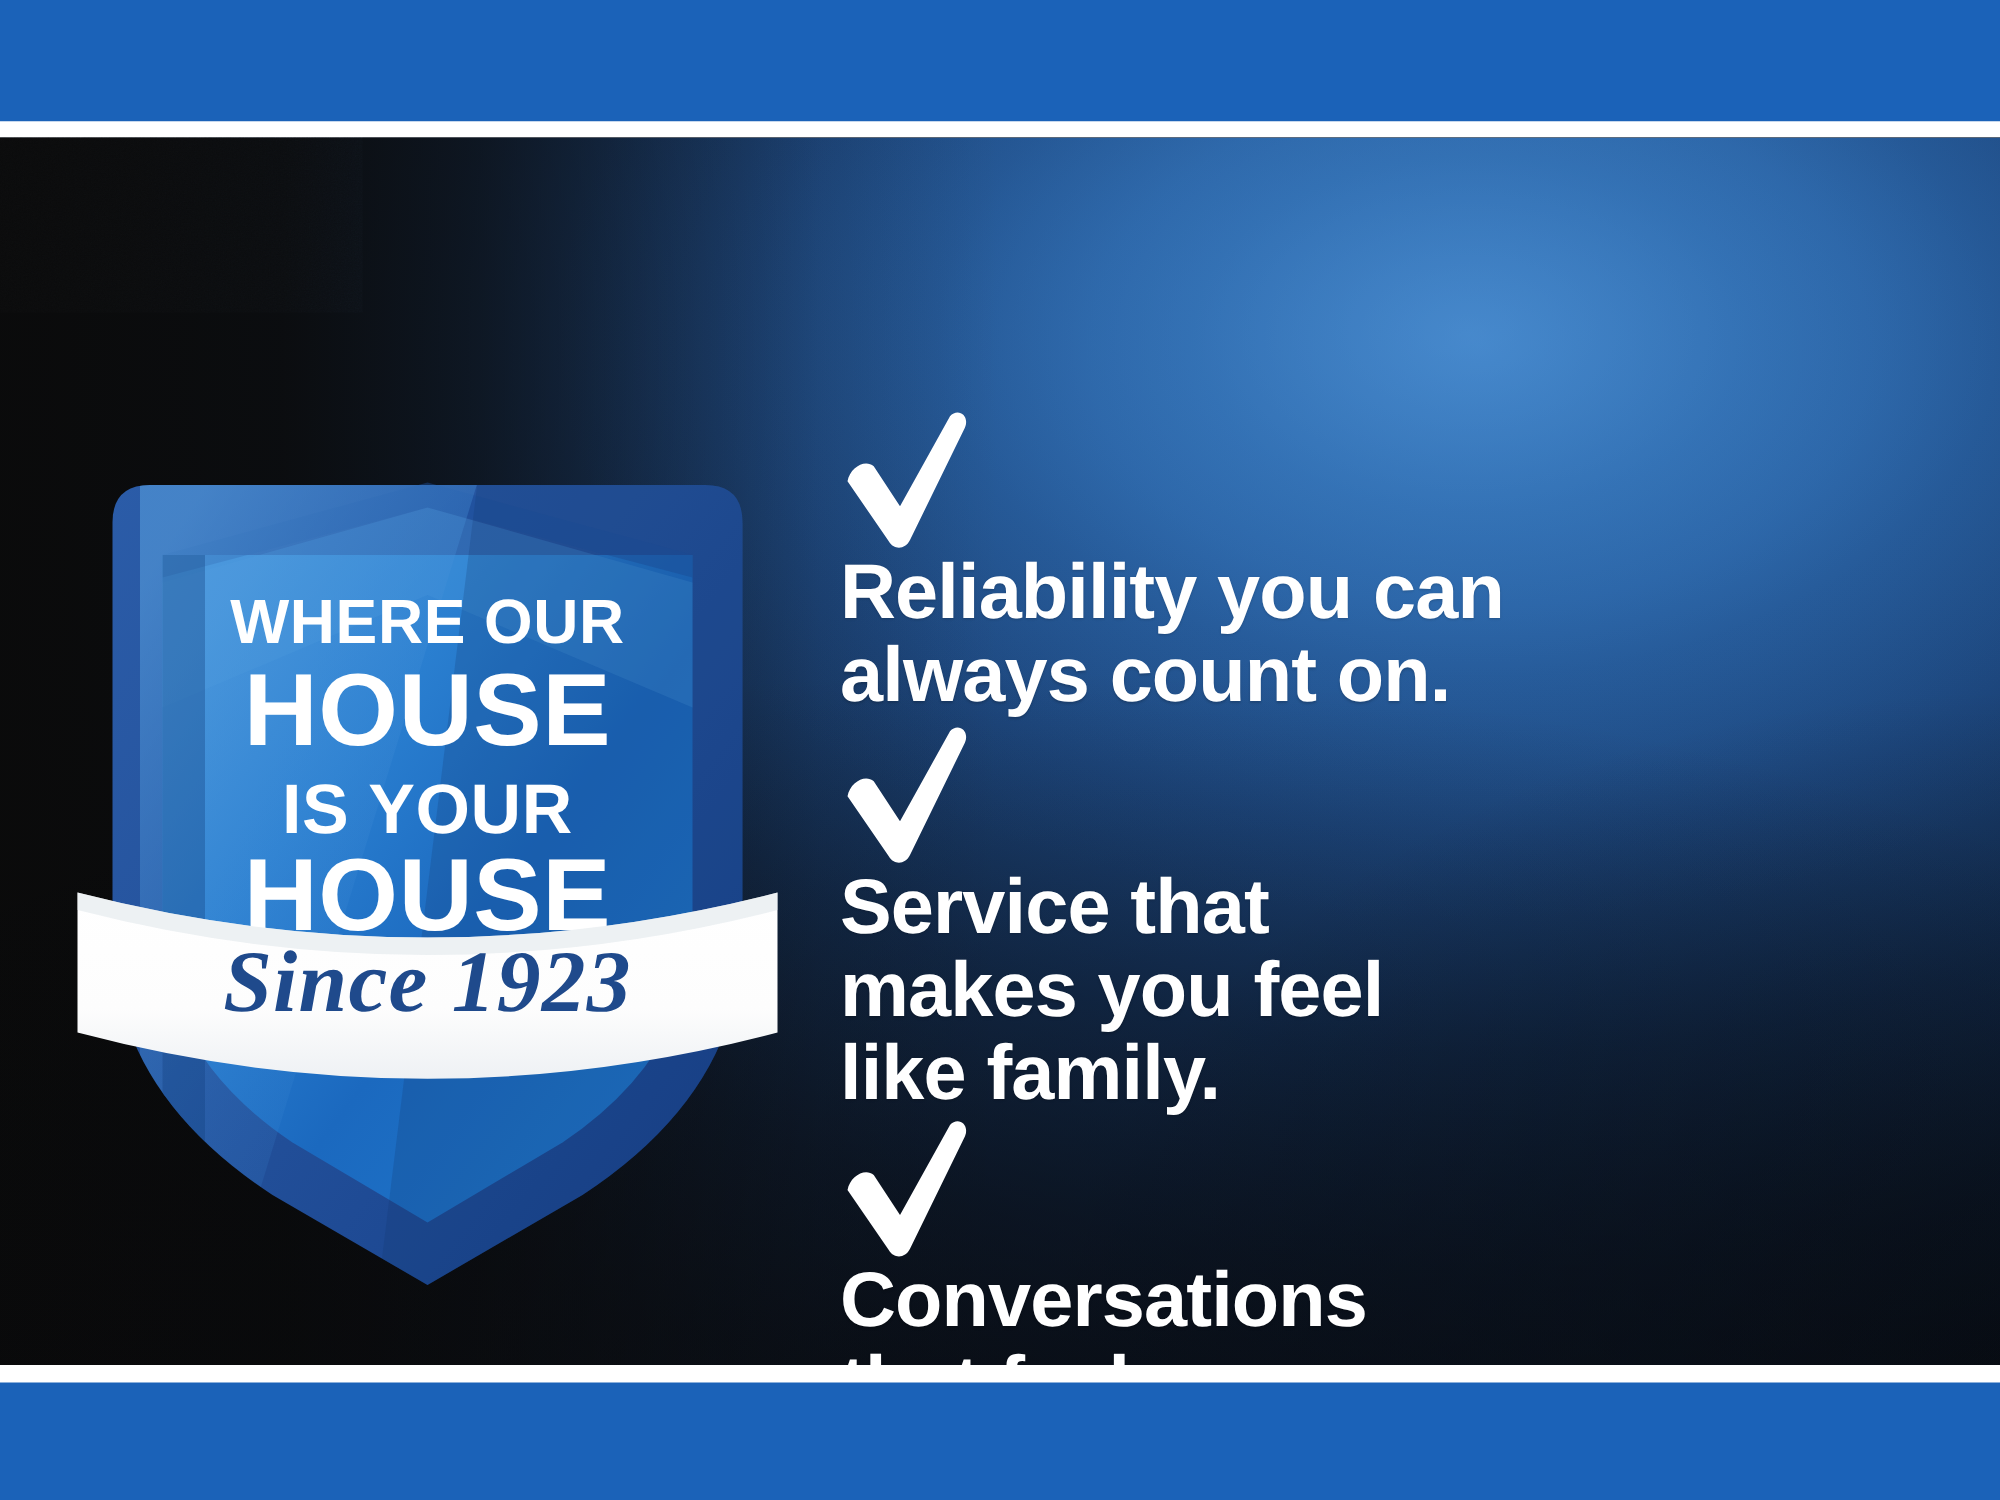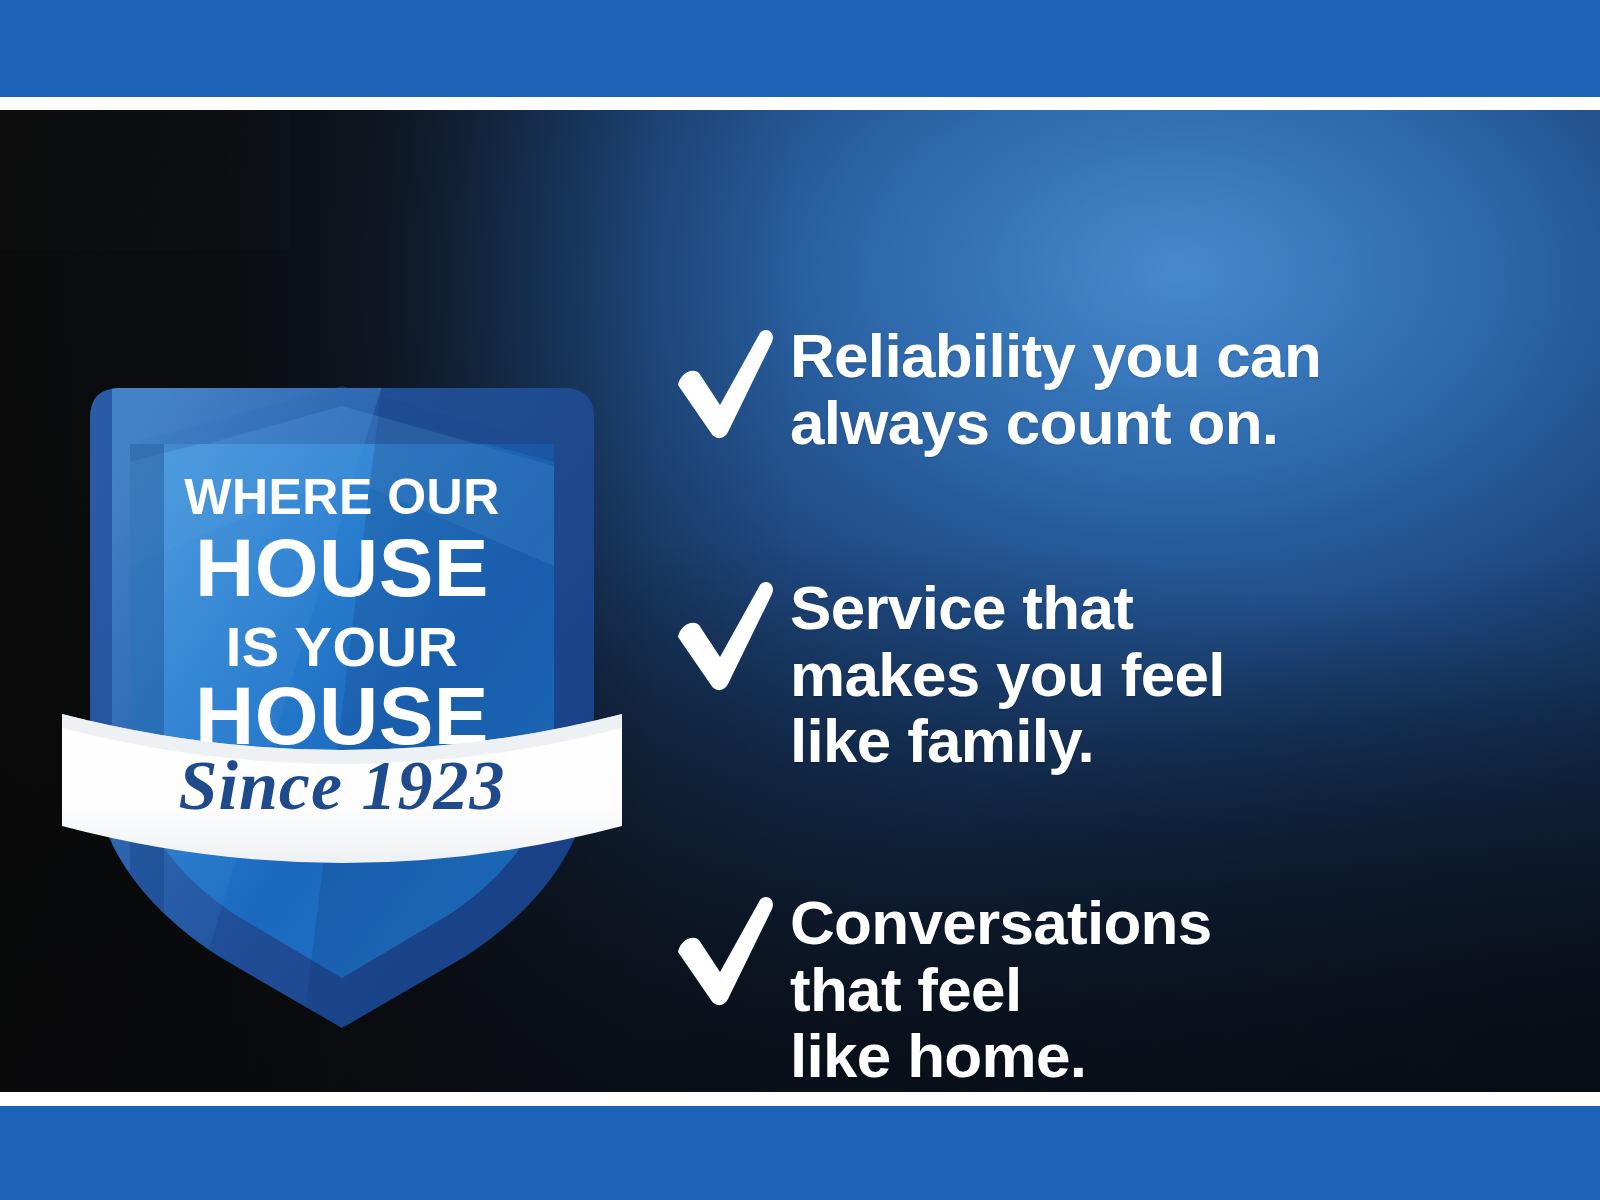--- a/index.html
+++ b/index.html
@@ -128,20 +128,21 @@
     left: 672px;
     top: 110px;
     width: 880px;
     height: 982px;
   }
   .benefit {
     position: absolute;
     left: 0;
     display: flex;
     align-items: flex-start;
+    flex-direction: column;
   }
   #benefit-0 { top: 103px; }
   #benefit-1 { top: 355px; }
   #benefit-2 { top: 670px; }
 
   .check-wrap {
     flex: 0 0 auto;
     width: 118px;
     padding-top: 6px;
   }

